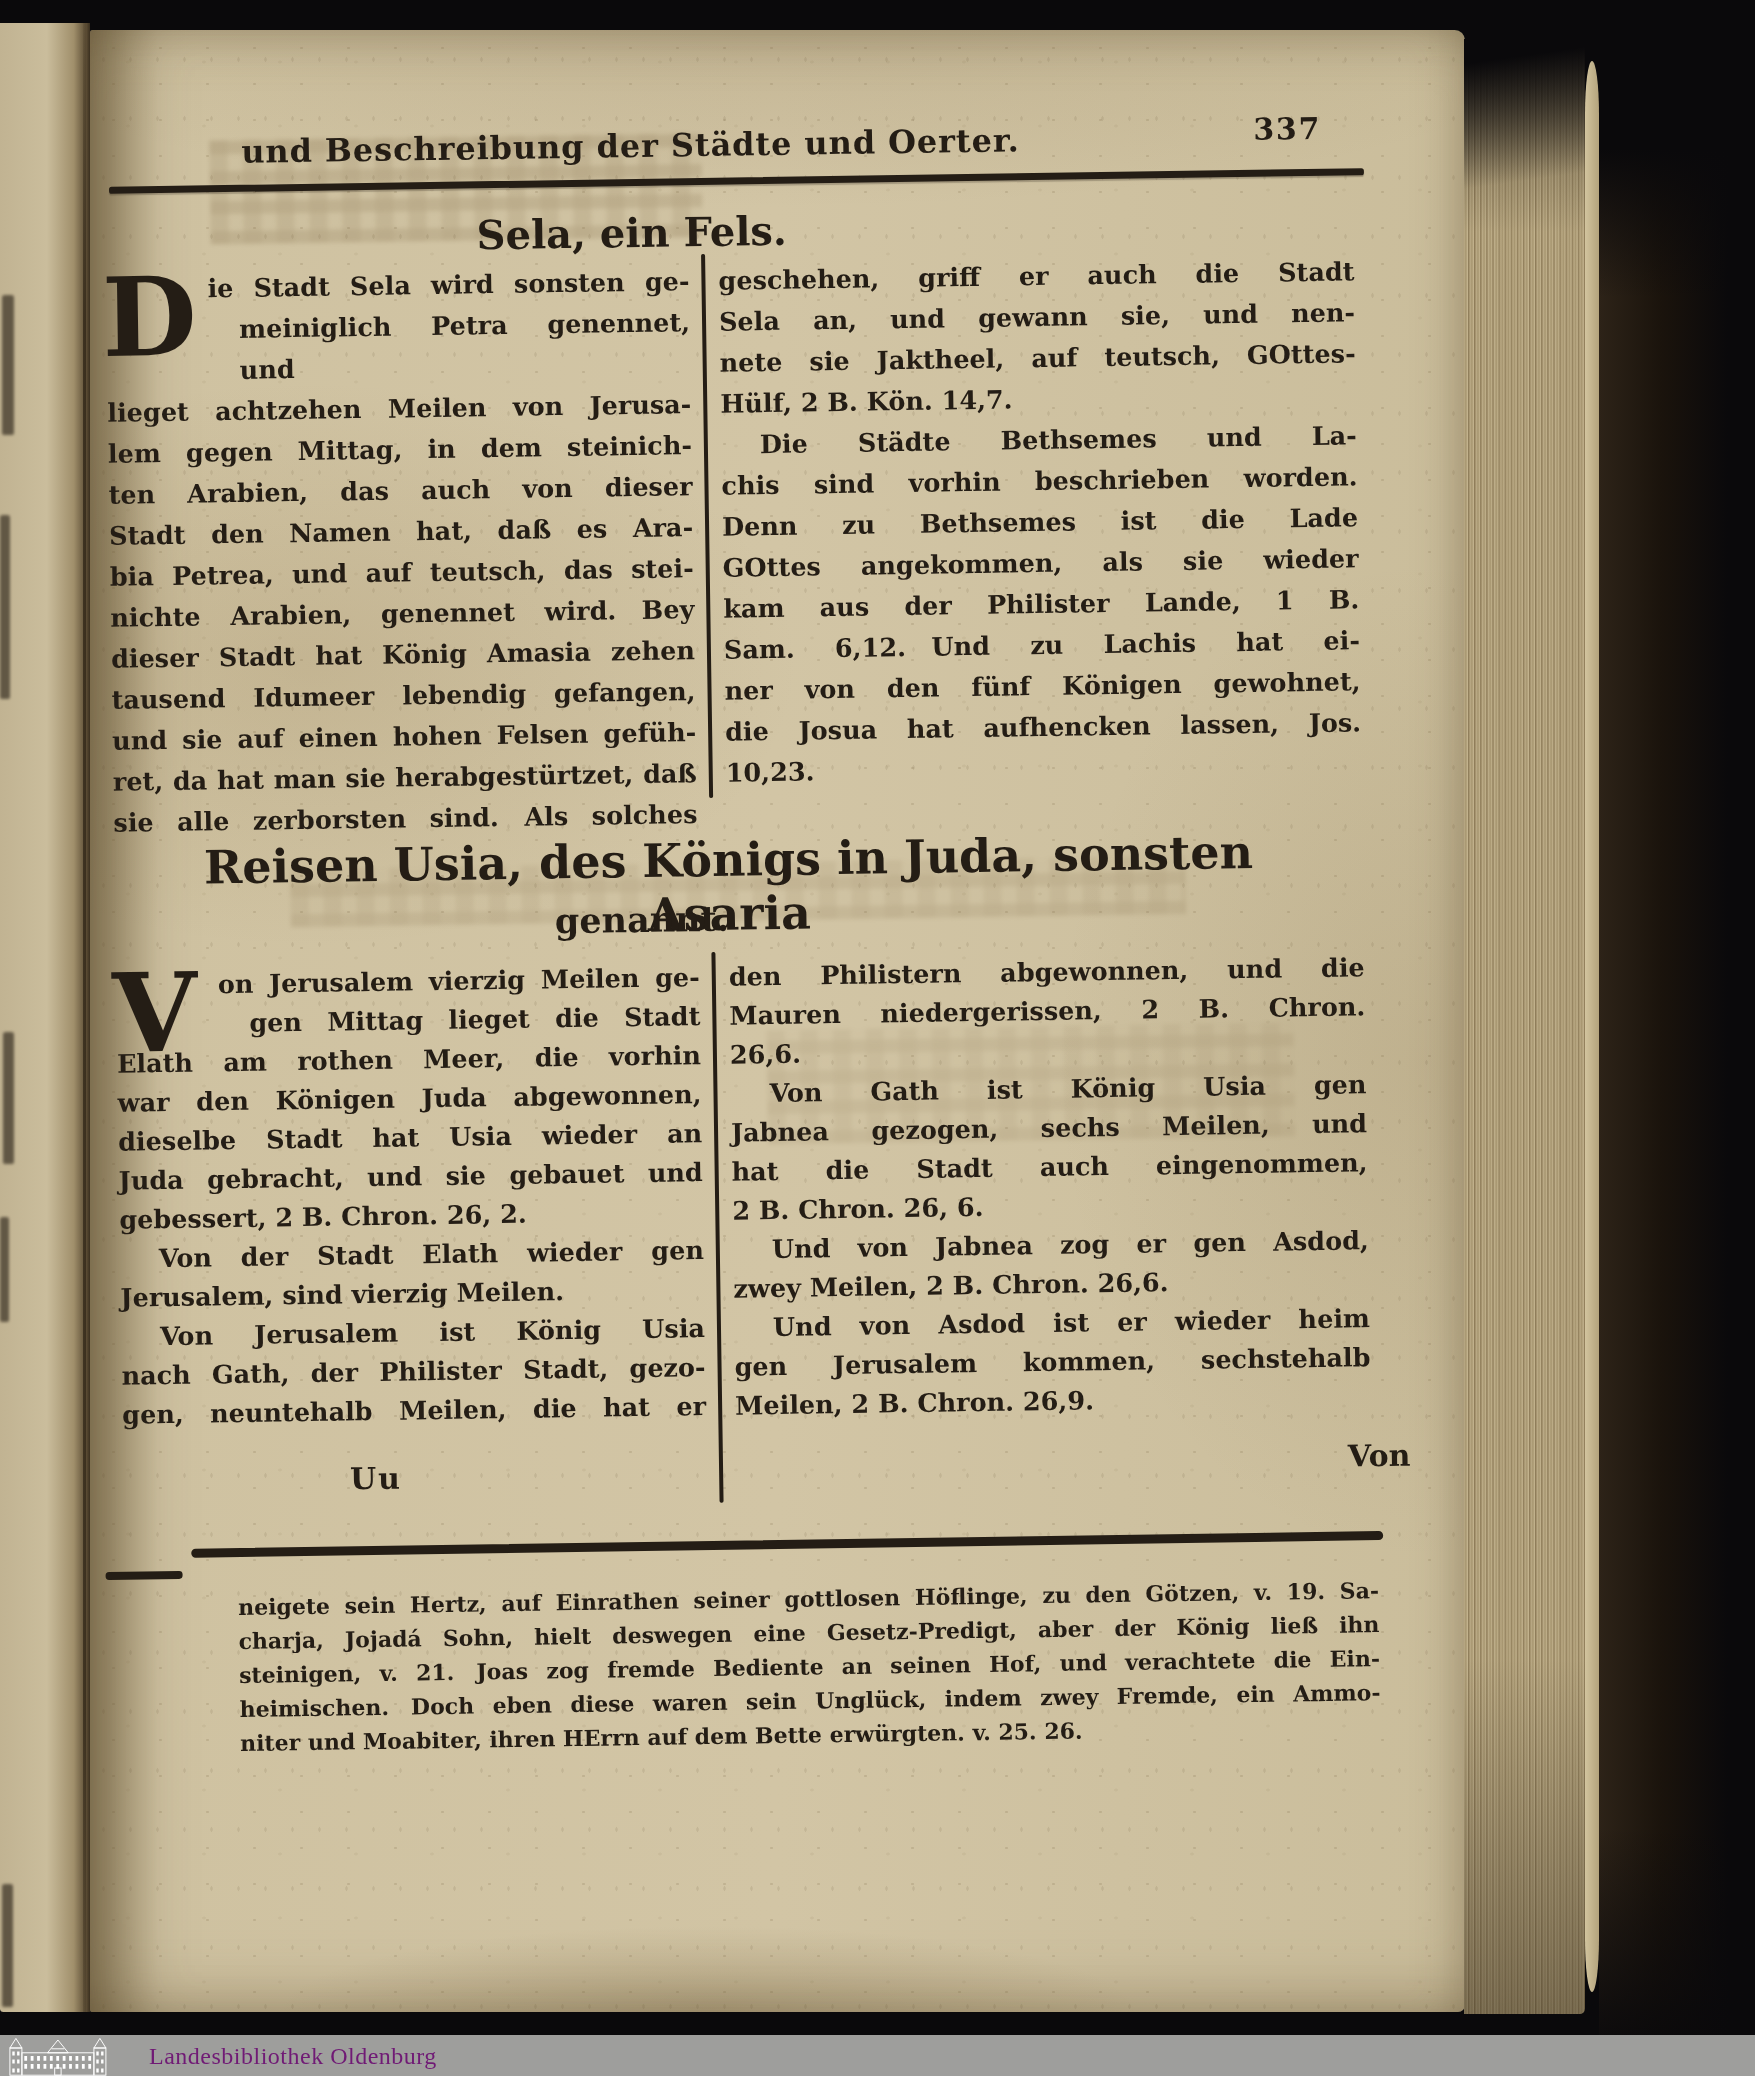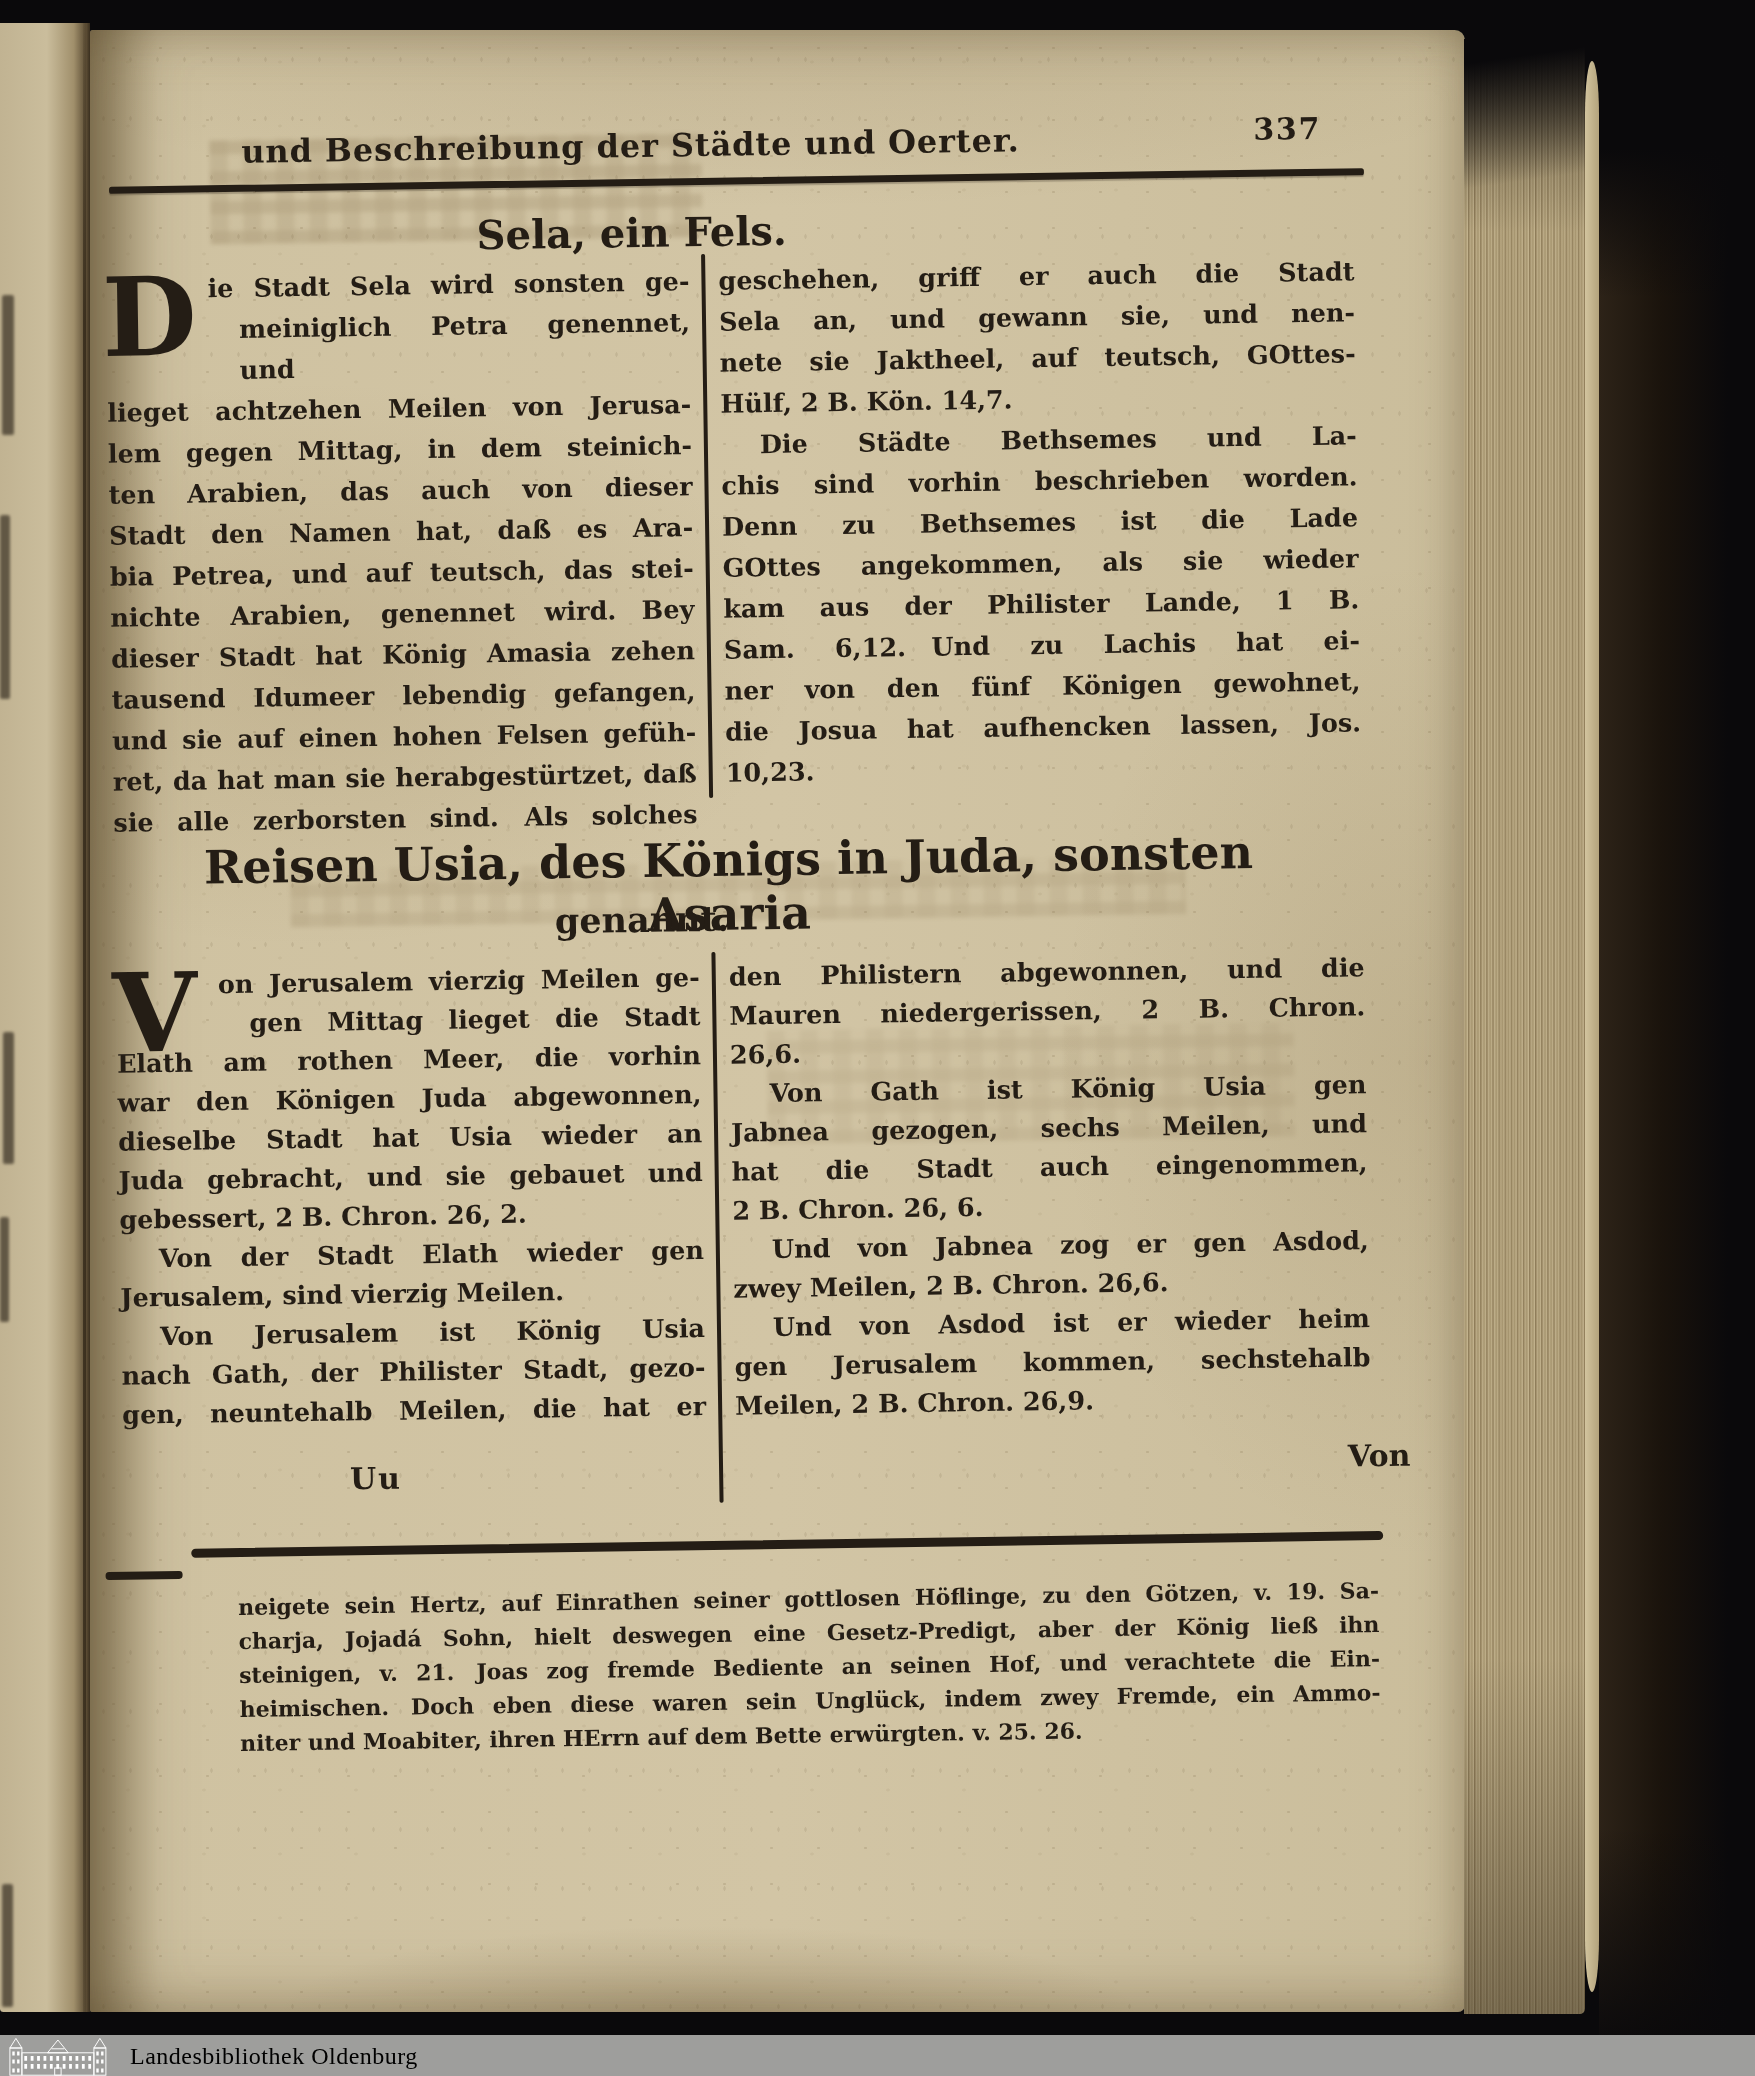--- a/index.html
+++ b/index.html
@@ -105,22 +105,22 @@
   .leather{position:absolute;left:1599px;top:0;width:140px;height:2077px;
     background-image:
       linear-gradient(to bottom,#0a090b 0 149px, rgba(10,9,11,0) 298px),
       linear-gradient(to bottom, rgba(10,9,11,0) 88%, #0a090b 99%),
       linear-gradient(to right,#2d2318 0%,#1a130c 45%,#0a090b 92%);}
 
   
   .watermark-bar{position:absolute;left:0;top:2035px;width:1756px;height:42px;
     background:#9e9e9c;display:flex;align-items:center;}
   .lib-icon{margin-left:7px;flex:0 0 auto;}
-  .lib-label{margin-left:18px;font-family:"Liberation Serif","DejaVu Serif",serif;
-    font-size:24px;color:#000000;letter-spacing:0.5px;font-weight:normal;}
+  .lib-label{margin-left:37px;font-family:"Liberation Serif","DejaVu Serif",serif;
+    font-size:24px;color:#701a75;letter-spacing:0.5px;font-weight:normal;}
 </style>
 </head>
 <body>
 
 <div class="scan">
 
   <div class="facing-page">
     <div class="crease"></div>
     <div class="frag" style="left:1.8px;top:272px;width:12.3px;height:140px;"></div>
     <div class="frag" style="left:0;top:492px;width:9.7px;height:184px;"></div>

